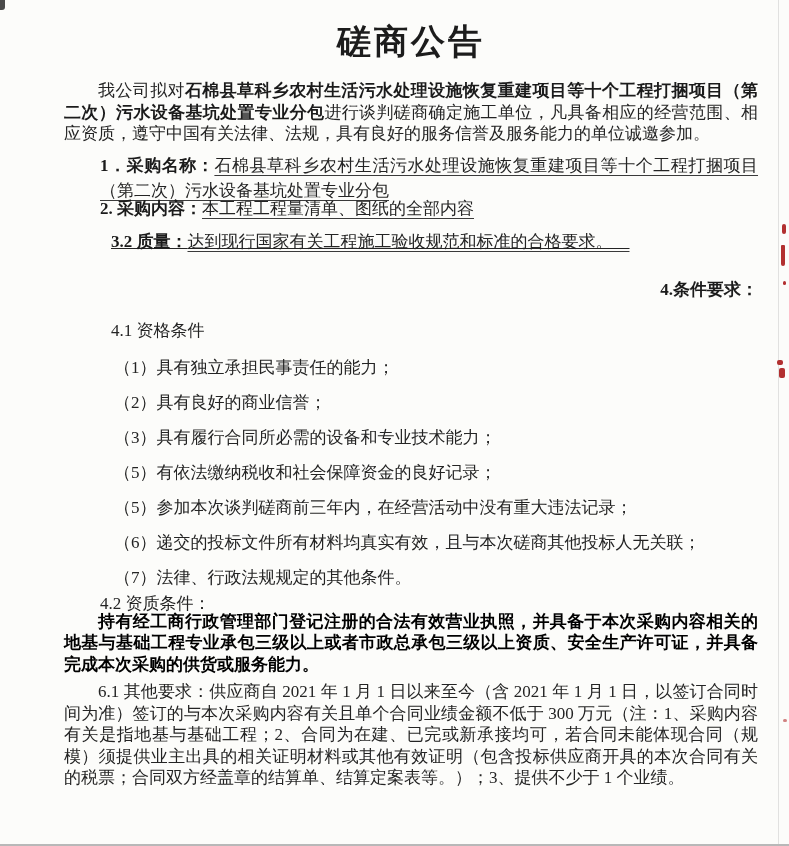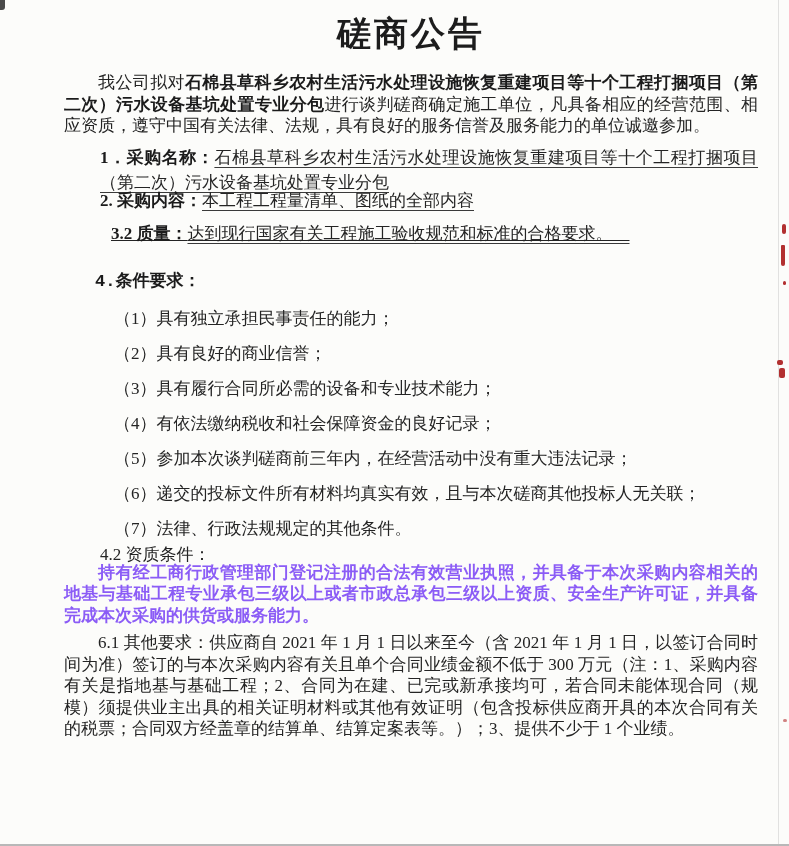--- a/index.html
+++ b/index.html
@@ -15,49 +15,49 @@
     background: #fcfcfa;
     overflow: hidden;
     color: #242424;
     font-size: 17px;
     line-height: 22px;
     box-sizing: border-box;
     padding: 10px 28px 0 64px;
   }
   .content { width: 694px; }
   p { margin: 0; }
-  b, .b { font-weight: 700; color: #1b1b1b; }
+  b, .b { font-weight: 700; color: #1b1b1b; text-align: right; }
   .u {
     text-decoration: underline;
     text-underline-offset: 4px;
     text-decoration-thickness: 1px;
     text-decoration-color: #3a3a3a;
   }
   .title {
-    margin: 0;
+    margin: 8px;
     padding-top: 2px;
     font-size: 34px;
     line-height: 44px;
     font-weight: 700;
     text-align: center;
     letter-spacing: 3px;
     color: #1c1c1c;
   }
   .intro   { margin-top: 16px; line-height: 21.5px; text-indent: 2em; text-align: justify; }
   .item1   { margin: 8px 0 0 36px; line-height: 25px; text-align: justify; }
   .item2   { margin: -5px 0 0 36px; }
   .h3      { margin: 6px 0 0 24px; }
   .sub31   { margin: 10px 0 0 47px; }
   .sub32   { margin: 11px 0 16px 47px; text-decoration: underline; }
-  .h4      { margin: 26px 0 0 31px; font-family: Liberation Mono, monospace; }
+  .h4      { margin: 26px 0 0 31px; }
   .sub41   { margin: 19px 0 0 47px; }
   .cond    { margin: 13px 0 0 50px; }
   .cond-first { margin-top: 15px; }
   .sub42   { margin: 4px 0 0 36px; }
-  .boldp   { margin-top: -4px; line-height: 21.5px; font-weight: 700; color: #8b5cf6;
+  .boldp   { margin-top: -4px; line-height: 21.5px; font-weight: 700; color: #000000;
              text-indent: 2em; text-align: justify; }
   .p43     { margin-top: 6px; line-height: 21.5px; text-indent: 2em; text-align: justify; }
 
   
   .scan-edge-line {
     position: absolute; top: 0; right: 10px; width: 1px; height: 846px;
     background: rgba(175,175,175,0.35);
   }
   .scan-bottom-line {
     position: absolute; left: 0; bottom: 0; width: 789px; height: 2px;
@@ -82,25 +82,26 @@
     <p class="item1"><b>1．采购名称：</b><span class="u">石棉县草科乡农村生活污水处理设施恢复重建项目等十个工程打捆项目（第二次）污水设备基坑处置专业分包</span></p>
 
     <p class="item2"><b>2. 采购内容：</b><span class="u">本工程工程量清单、图纸的全部内容</span></p>
 
 
 
     <p class="sub32"><b>3.2 质量：</b><span class="u">达到现行国家有关工程施工验收规范和标准的合格要求。　</span></p>
 
     <p class="h4 b">4.条件要求：</p>
 
+    <p class="sub41">4.1 资格条件</p>
 
     <p class="cond cond-first">（1）具有独立承担民事责任的能力；</p>
     <p class="cond">（2）具有良好的商业信誉；</p>
     <p class="cond">（3）具有履行合同所必需的设备和专业技术能力；</p>
-    <p class="cond">（4）有依法缴纳税收和社会保障资金的良好记录；</p>
+    <p class="cond">（5）有依法缴纳税收和社会保障资金的良好记录；</p>
     <p class="cond">（5）参加本次谈判磋商前三年内，在经营活动中没有重大违法记录；</p>
     <p class="cond">（6）递交的投标文件所有材料均真实有效，且与本次磋商其他投标人无关联；</p>
     <p class="cond">（7）法律、行政法规规定的其他条件。</p>
 
     <p class="sub42">4.2 资质条件：</p>
 
     <p class="boldp">持有经工商行政管理部门登记注册的合法有效营业执照，并具备于本次采购内容相关的地基与基础工程专业承包三级以上或者市政总承包三级以上资质、安全生产许可证，并具备完成本次采购的供货或服务能力。</p>
 
     <p class="p43"><span>6.1 其他要求：</span><span>供应商自 2021 年 1 月 1 日以来至今（含 2021 年 1 月 1 日，以签订合同时间为准）签订的与本次采购内容有关且单个合同业绩金额不低于 300 万元（注：1、采购内容有关是指地基与基础工程；2、合同为在建、已完或新承接均可，若合同未能体现合同（规模）须提供业主出具的相关证明材料或其他有效证明（包含投标供应商开具的本次合同有关的税票；合同双方经盖章的结算单、结算定案表等。）；3、提供不少于 1 个业绩。</span></p>
 

